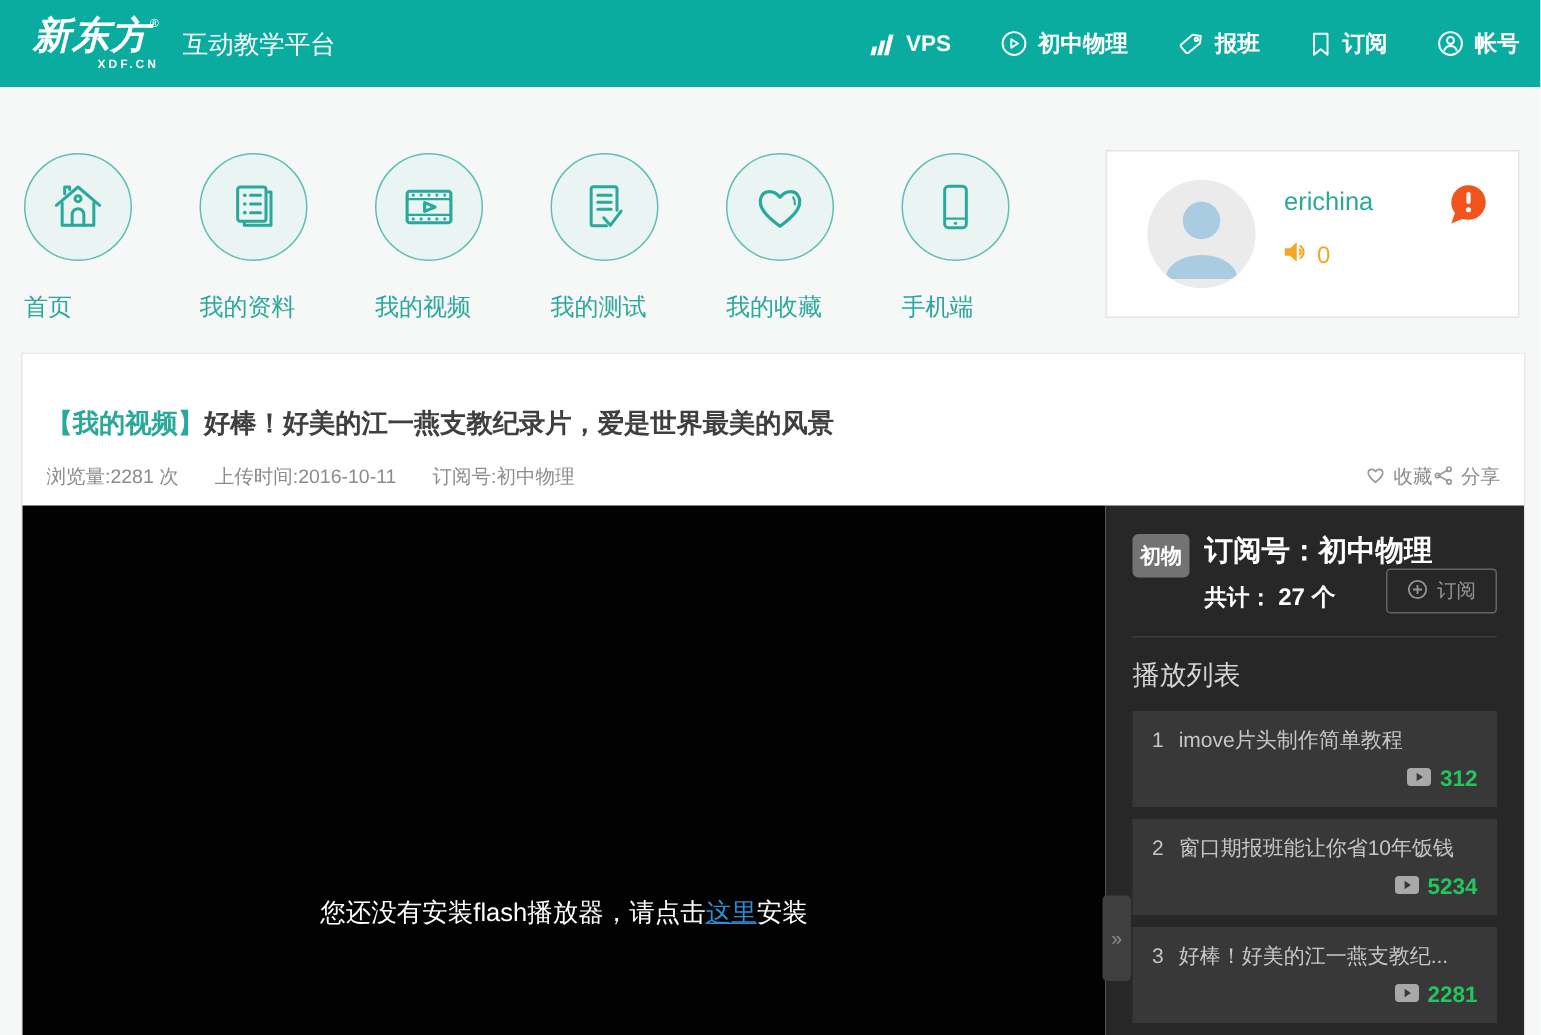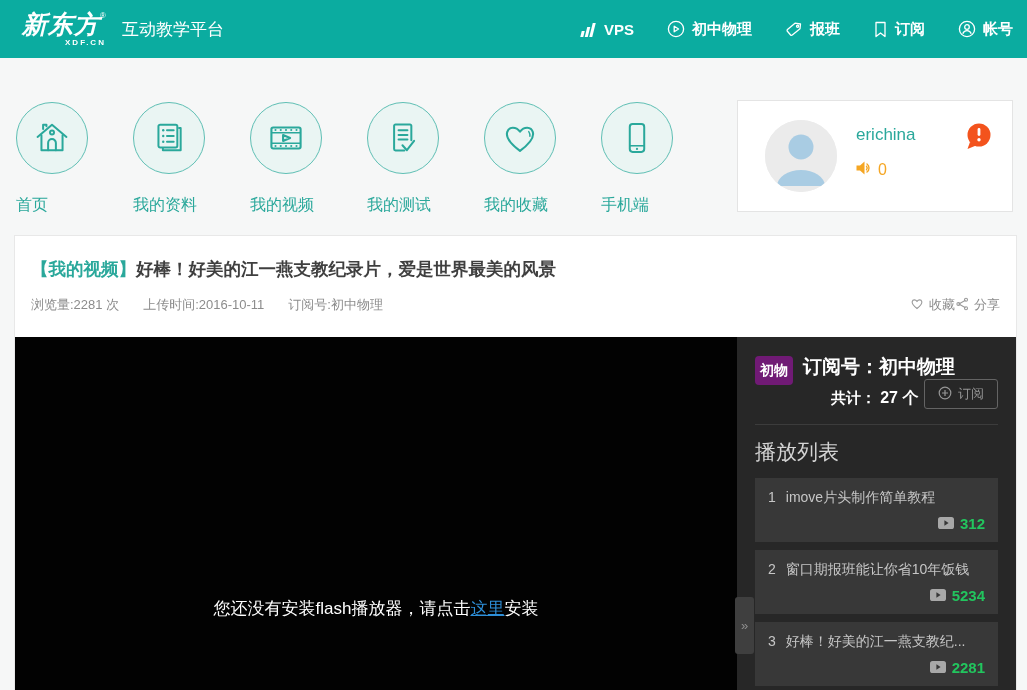--- a/index.html
+++ b/index.html
@@ -26,45 +26,45 @@
 
   
   .user-card { position:absolute; left:737px; top:100px; width:276px; height:112px; background:#fff; border:1px solid #E4E4E4;text-decoration:underline; }
   .avatar { position:absolute; left:27px; top:19px; width:72px; height:72px; border-radius:50%; overflow:hidden; background:#EBEBEB; cursor:pointer; }
   .username { position:absolute; left:118px; top:24px; color:#2AA89B; font-size:17px; cursor:pointer; }
   .alert-badge { position:absolute; right:18px; top:20px; width:30px; height:30px; cursor:pointer; }
   .msg-row { position:absolute; left:117px; top:59px; display:flex; align-items:center; gap:4px; color:#F5A623; font-size:16px; cursor:pointer; }
 
   
   .content-card { position:absolute; left:14px; top:235px; width:1003px; height:500px; background:#fff; border:1px solid #E8E8E8; }
-  .video-title { margin:21px 16px 0; font-size:17.5px; font-weight:600; }
+  .video-title { margin:34px 16px 0; font-size:17.5px; font-weight:600; }
   .title-tag { color:#2AA89B; }
   .title-text { color:#3F3F3F; }
   .meta-row { margin:15px 16px 0; display:flex; align-items:center; color:#8C8C8C; font-size:13px;text-align:right; }
   .meta-item { margin-right:24px; }
   .meta-actions { margin-left:auto; display:flex; }
   .action { display:flex; align-items:center; gap:5px; cursor:pointer; color:#8C8C8C; }
 
   
   .player-row { position:absolute; left:0; top:101px; width:1001px; height:398px; display:flex; }
   .video-area { width:722px; background:#020202; position:relative; }
   .flash-msg { position:absolute; left:0; right:0; top:260px; text-align:center; color:#fff; font-size:17px; font-weight:normal; }
   .flash-link { color:#2E8FD8; text-decoration:underline; cursor:pointer; }
 
   
   .sidebar { flex:1; background:#272727; position:relative; padding:17px 18px 0; }
   .sub-header { position:relative; }
-  .sub-badge { position:absolute; left:0; top:2px; width:38px; height:29px; background:#701a75; border-radius:4px; color:#fff; font-size:14px; font-weight:bold; display:flex; align-items:center; justify-content:center; }
+  .sub-badge { position:absolute; left:0; top:2px; width:38px; height:29px; background:#737373; border-radius:4px; color:#fff; font-size:14px; font-weight:bold; display:flex; align-items:center; justify-content:center; }
   .sub-lines { margin-left:48px; }
   .sub-line1 { color:#fff; font-size:19px; font-weight:bold; }
-  .sub-line2 { color:#fff; font-size:15px; font-weight:bold; margin-top:8px;margin-left:28px; }
+  .sub-line2 { color:#fff; font-size:15px; font-weight:bold; margin-top:8px; }
   .sub-count { font-size:16px; }
   .subscribe-btn { position:absolute; right:0; top:25px; border:1px solid #646464; border-radius:3px; color:#969696; font-size:13px; padding:5px 13px; display:flex; gap:6px; align-items:center; cursor:pointer; background:transparent; }
   .sub-divider { border-top:1px solid #3C3C3C; margin-top:15px; }
-  .playlist-title { color:#D4D4D4; font-size:21px; margin-top:13px; }
+  .playlist-title { color:#D4D4D4; font-size:18px; margin-top:13px; }
   .playlist { margin-top:12px; }
   .pl-item { background:#383838; margin-bottom:8px; padding:11px 13px 10px; cursor:pointer; }
   .pl-line1 { color:#C6C6C6; font-size:14px; display:flex; gap:10px; white-space:nowrap; overflow:hidden; }
   .pl-line2 { display:flex; justify-content:flex-end; align-items:center; gap:6px; color:#22c55e; font-size:15px; font-weight:bold; margin-top:8px; }
   .collapse-handle { position:absolute; left:-2px; top:260px; width:19px; height:57px; background:#3F3F3F; border-radius:3px; color:#8F8F8F; display:flex; align-items:center; justify-content:center; font-size:13px; cursor:pointer; }
 </style>
 </head>
 <body>
 
 <div id="app">

